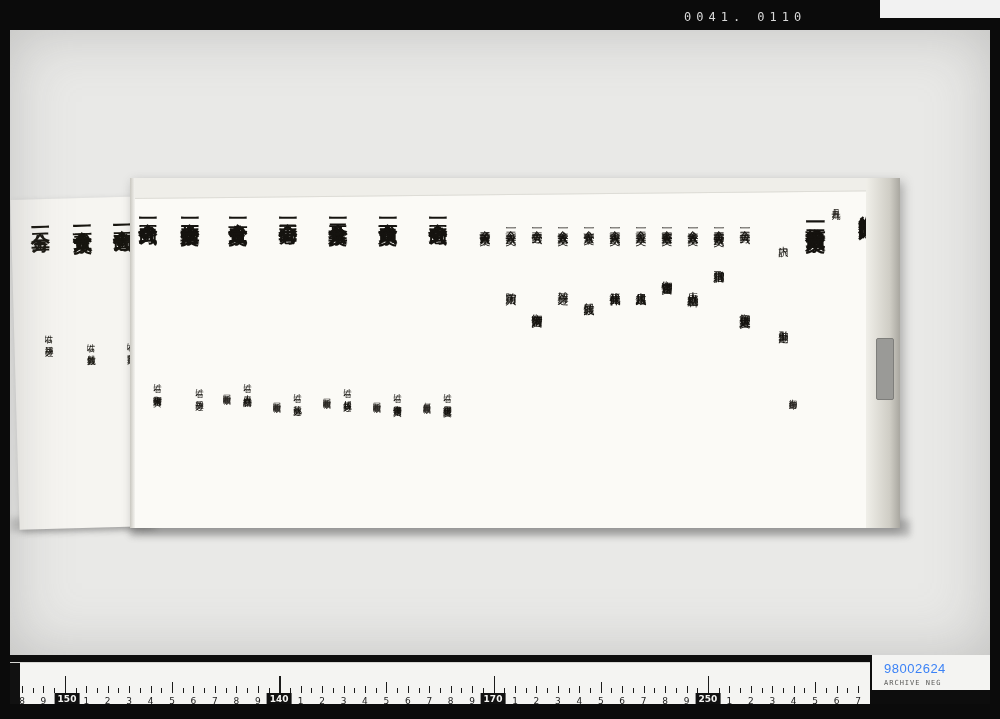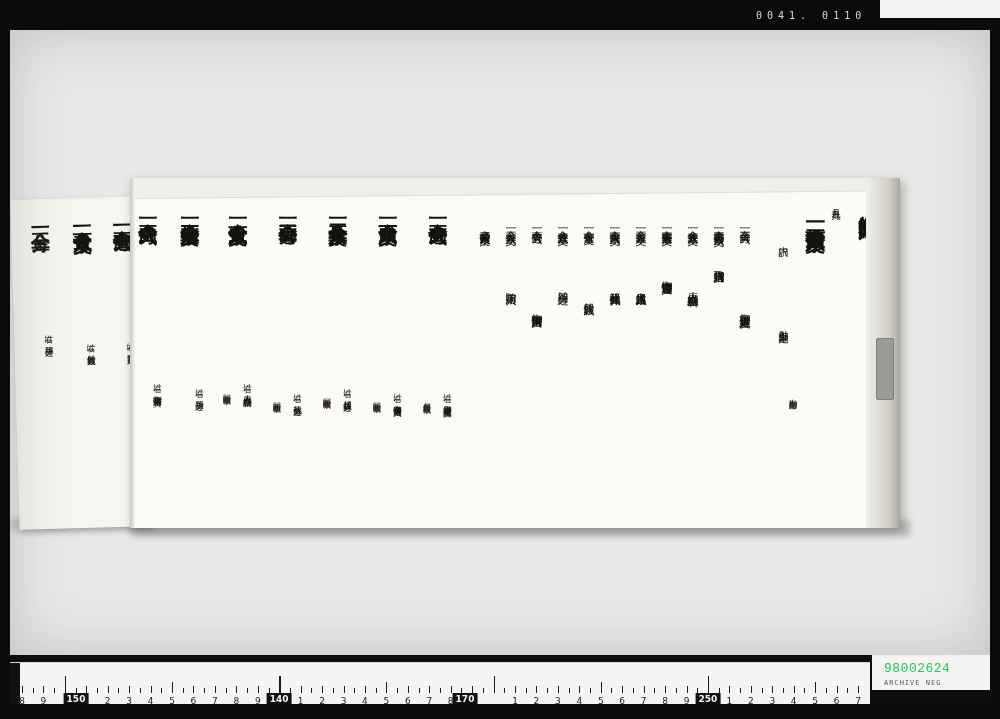--- a/index.html
+++ b/index.html
@@ -22,24 +22,24 @@
 
   
   .top-band {
     position: absolute;
     left: 0; top: 0;
     width: 1000px; height: 30px;
     background: #0b0b0b;
   }
   .frame-code {
     position: absolute;
-    top: 10px; left: 756px;
+    top: 10px; left: 684px;
     color: #d9d9d9;
     font-family: "DejaVu Sans Mono", monospace;
-    font-size: 10px;
+    font-size: 12px;
     letter-spacing: 5px;
     white-space: nowrap;
   }
   .white-tab {
     position: absolute;
     top: 0; left: 880px;
     width: 120px; height: 18px;
     background: #f2f2f2;
   }
 
@@ -207,23 +207,23 @@
   
   .acc-plate {
     position: absolute;
     left: 872px; top: 655px;
     width: 118px; height: 35px;
     background: #f4f4f2;
   }
   .acc-num {
     position: absolute;
     left: 884px; top: 661px;
-    font-family: Liberation Mono, monospace;
+    font-family: Liberation Sans, sans-serif;
     font-size: 13px;
-    color: #22c55e;
+    color: #3b82f6;
     letter-spacing: 0.5px;
   }
   .acc-sub {
     position: absolute;
     left: 884px; top: 679px;
     font-family: "DejaVu Sans Mono", monospace;
     font-size: 7px;
     color: #5a5a58;
     letter-spacing: 1px;
   }
@@ -336,21 +336,21 @@
     <div class="ruler-left-cap"></div>
     <div class="ticks" id="ruler-ticks">
         <div class="tick minor" style="left: 12px;"></div>
         <div class="tick minor" style="left: 22.7179px; height: 5px;"></div>
         <div class="rlabel" style="left: 12px;">8</div>
         <div class="tick minor" style="left: 33.4359px;"></div>
         <div class="tick minor" style="left: 44.1538px; height: 5px;"></div>
         <div class="rlabel" style="left: 33.4359px;">9</div>
         <div class="tick major" style="left: 54.8718px;"></div>
         <div class="tick minor" style="left: 65.5897px; height: 5px;"></div>
-        <div class="rlabel big" style="left: 66px;">150</div>
+        <div class="rlabel big" style="left: 57px;">150</div>
         <div class="tick minor" style="left: 76.3077px;"></div>
         <div class="tick minor" style="left: 87.0256px; height: 5px;"></div>
         <div class="rlabel" style="left: 76.3077px;">1</div>
         <div class="tick minor" style="left: 97.7436px;"></div>
         <div class="tick minor" style="left: 108.462px; height: 5px;"></div>
         <div class="rlabel" style="left: 97.7436px;">2</div>
         <div class="tick minor" style="left: 119.179px;"></div>
         <div class="tick minor" style="left: 129.897px; height: 5px;"></div>
         <div class="rlabel" style="left: 119.179px;">3</div>
         <div class="tick minor" style="left: 140.615px;"></div>
@@ -396,21 +396,21 @@
         <div class="tick minor" style="left: 430px; height: 5px;"></div>
         <div class="rlabel" style="left: 419.282px;">7</div>
         <div class="tick minor" style="left: 440.718px;"></div>
         <div class="tick minor" style="left: 451.436px; height: 5px;"></div>
         <div class="rlabel" style="left: 440.718px;">8</div>
         <div class="tick minor" style="left: 462.154px;"></div>
         <div class="tick minor" style="left: 472.872px; height: 5px;"></div>
         <div class="rlabel" style="left: 462.154px;">9</div>
         <div class="tick major" style="left: 483.59px;"></div>
         <div class="tick minor" style="left: 494.308px; height: 5px;"></div>
-        <div class="rlabel big" style="left: 455px;">170</div>
+        <div class="rlabel big" style="left: 483px;">170</div>
         <div class="tick minor" style="left: 505.026px;"></div>
         <div class="tick minor" style="left: 515.744px; height: 5px;"></div>
         <div class="rlabel" style="left: 505.026px;">1</div>
         <div class="tick minor" style="left: 526.462px;"></div>
         <div class="tick minor" style="left: 537.179px; height: 5px;"></div>
         <div class="rlabel" style="left: 526.462px;">2</div>
         <div class="tick minor" style="left: 547.897px;"></div>
         <div class="tick minor" style="left: 558.615px; height: 5px;"></div>
         <div class="rlabel" style="left: 547.897px;">3</div>
         <div class="tick minor" style="left: 569.333px;"></div>

